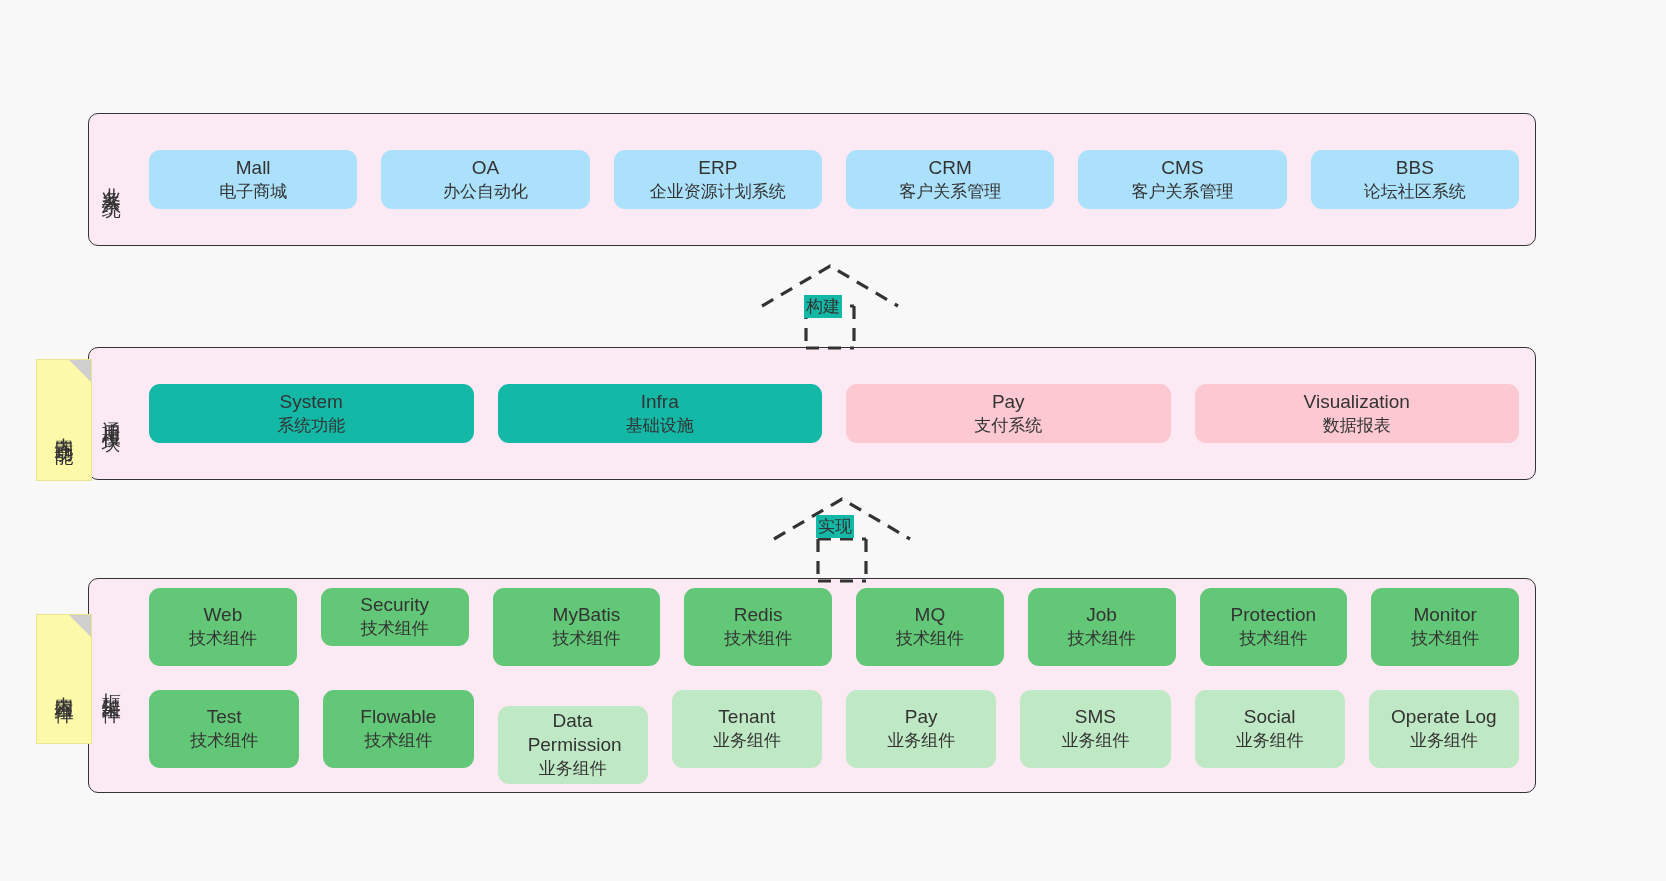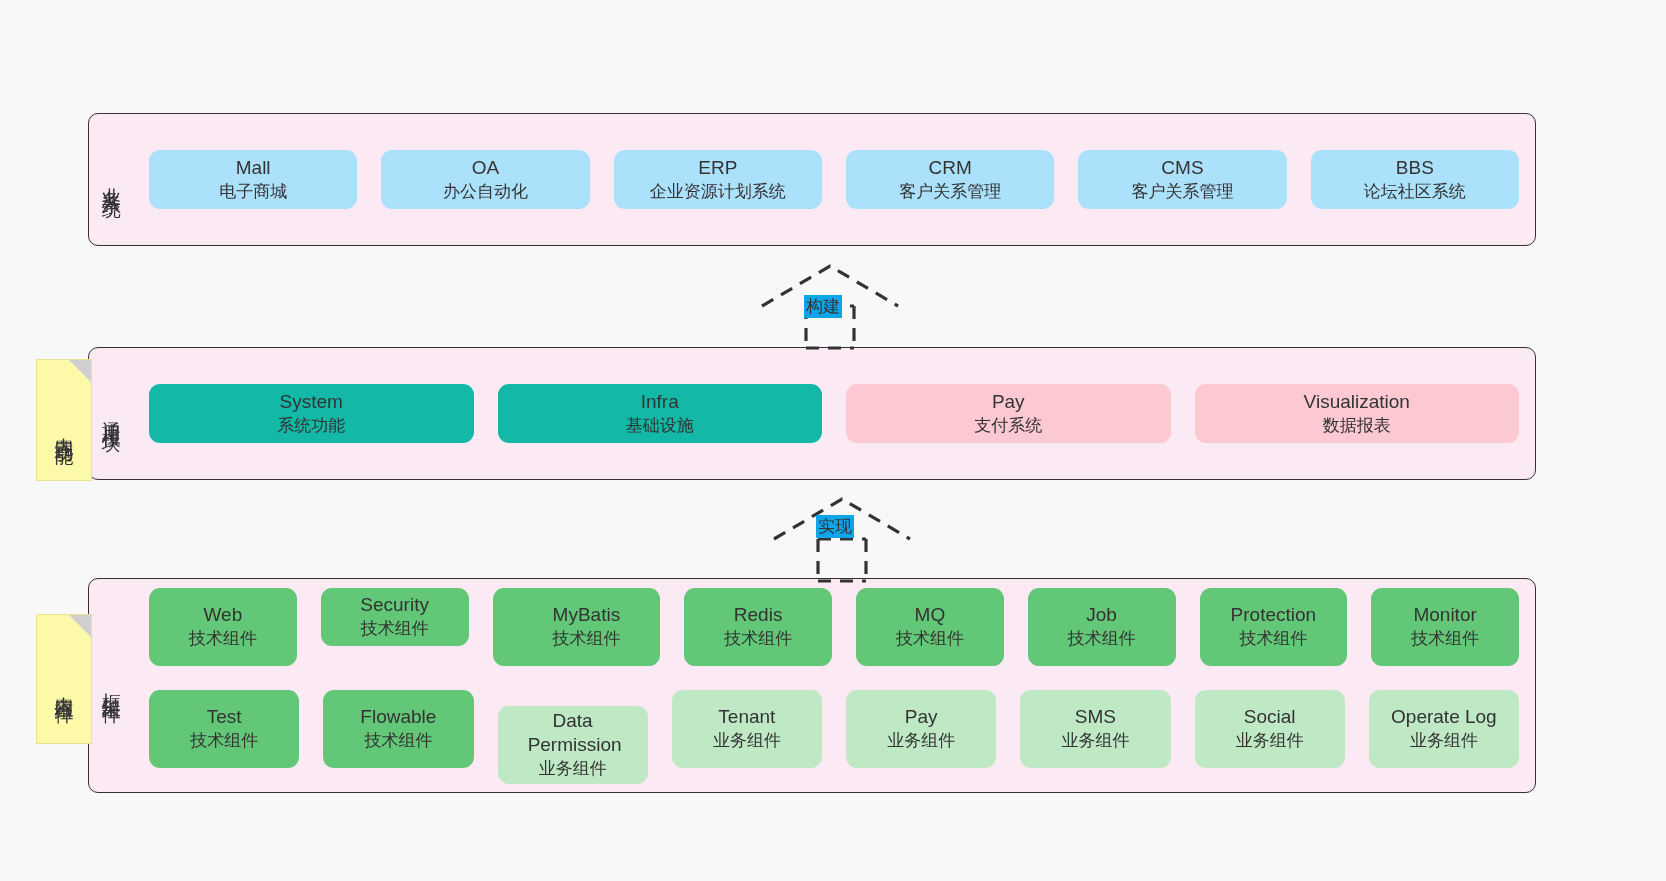--- a/index.html
+++ b/index.html
@@ -112,21 +112,21 @@
   
   .connector {
     position: absolute;
     z-index: 3;
   }
   .connector svg { display: block; overflow: visible; }
   .conn-label {
     position: absolute;
     font-size: 17px;
     color: #333;
-    background: #0ea5e9;
+    background: #14b8a6;
     padding: 0 2px;
     white-space: nowrap;
   }
 </style>
 </head>
 <body>
 
 <div class="canvas">
 
   <div class="layer" style="left:88px; top:113px; width:1448px; height:133px;">

